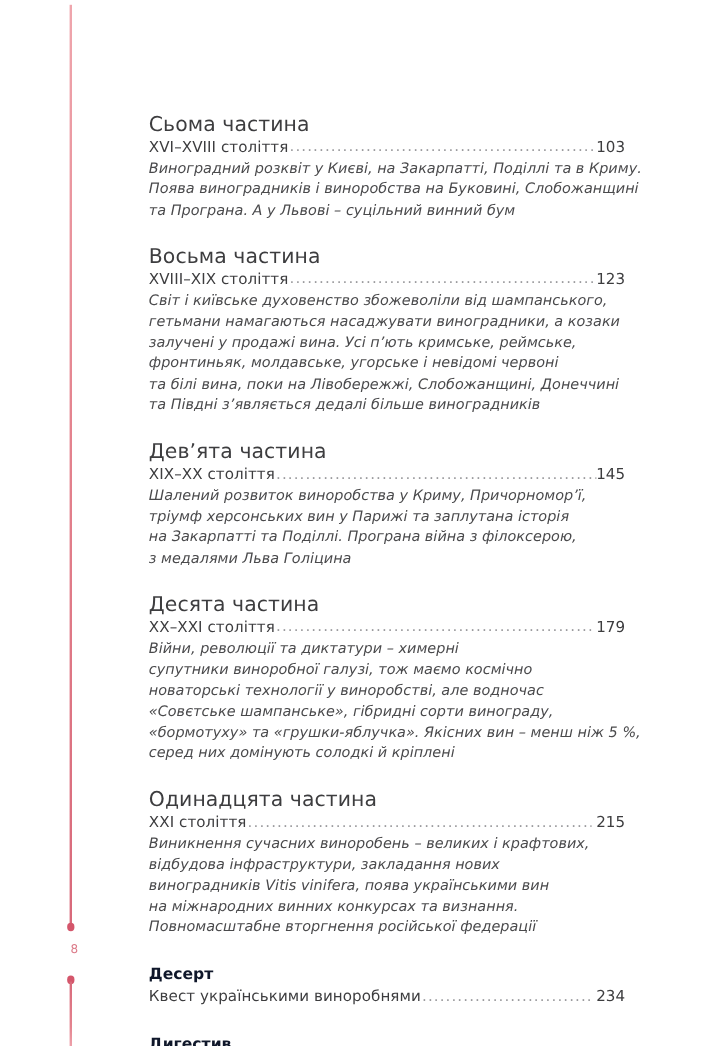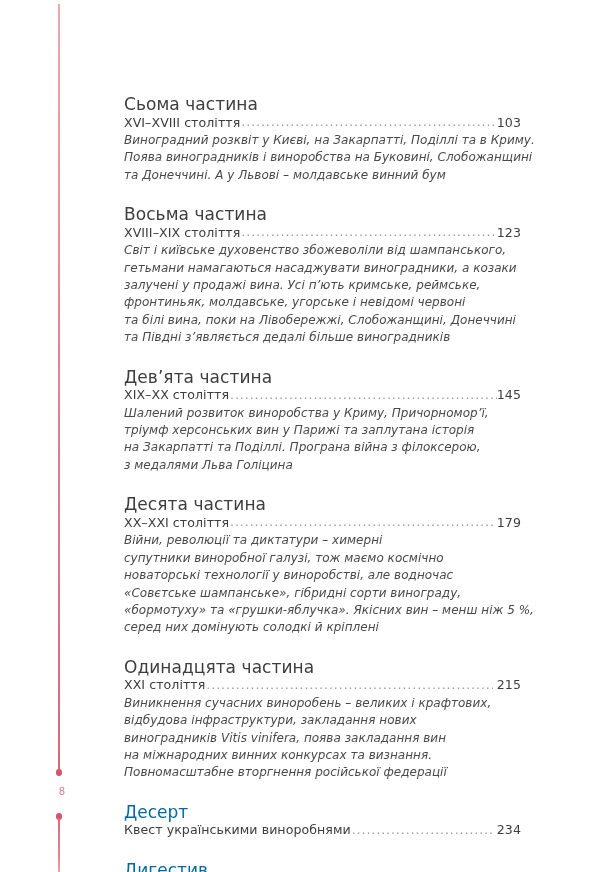--- a/index.html
+++ b/index.html
@@ -123,24 +123,25 @@
     font-size: 12px;
     line-height: 17.4px;
     color: #4a4a4c;
     font-style: italic;
     letter-spacing: 0.02px;
     margin-top: 0px;
   }
   .blurb div { white-space: nowrap; }
 
   .section-head {
-    font-size: 17px;
+    font-size: 13px;
     line-height: 17.6px;
-    color: #0369a1;
-    white-space: nowrap;
+    color: #0f172a;
+    white-space: nowrap;
+    font-weight: bold;
   }
 </style>
 </head>
 <body>
 
 <div class="page">
 
   <div class="margin-rule">
     <div class="rule-seg top"></div>
     <div class="rule-dot upper"></div>
@@ -155,21 +156,21 @@
     <div class="entry">
       <div class="part-name">Сьома частина</div>
       <div class="leader-row">
         <span class="leader-title">XVI–XVIII століття</span>
         <span class="leader-dots">..................................................................................................</span>
         <span class="leader-page">103</span>
       </div>
       <div class="blurb">
         <div>Виноградний розквіт у Києві, на Закарпатті, Поділлі та в Криму.</div>
         <div>Поява виноградників і виноробства на Буковині, Слобожанщині</div>
-        <div>та Донеччині. А у Львові – молдавське винний бум</div>
+        <div>та Програна. А у Львові – суцільний винний бум</div>
       </div>
     </div>
 
     <div class="entry spaced">
       <div class="part-name">Восьма частина</div>
       <div class="leader-row">
         <span class="leader-title">XVIII–XIX століття</span>
         <span class="leader-dots">..................................................................................................</span>
         <span class="leader-page">123</span>
       </div>
@@ -218,21 +219,21 @@
     <div class="entry spaced">
       <div class="part-name">Одинадцята частина</div>
       <div class="leader-row">
         <span class="leader-title">XXI століття</span>
         <span class="leader-dots">..................................................................................................</span>
         <span class="leader-page gap">215</span>
       </div>
       <div class="blurb">
         <div>Виникнення сучасних виноробень – великих і крафтових,</div>
         <div>відбудова інфраструктури, закладання нових</div>
-        <div>виноградників Vitis vinifera, поява закладання вин</div>
+        <div>виноградників Vitis vinifera, поява українськими вин</div>
         <div>на міжнародних винних конкурсах та визнання.</div>
         <div>Повномасштабне вторгнення російської федерації</div>
       </div>
     </div>
 
     <div class="entry spaced">
       <div class="section-head">Десерт</div>
       <div class="leader-row">
         <span class="leader-title">Квест українськими виноробнями</span>
         <span class="leader-dots">..................................................................................................</span>

